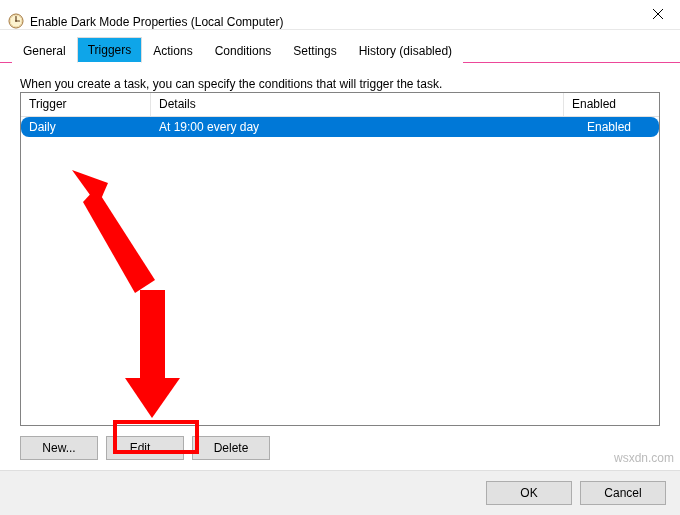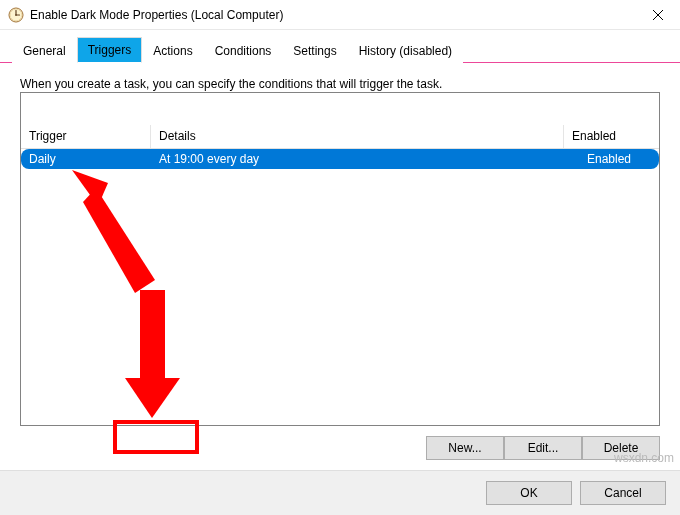--- a/index.html
+++ b/index.html
@@ -14,21 +14,21 @@
     width: 680px; height: 515px;
     background: #fff;
     position: relative;
     display: flex;
     flex-direction: column;
   }
   
   .titlebar {
     height: 30px;
     display: flex;
-    align-items: center;
+    align-items: flex-end;
     padding: 0 0 0 8px;
     border-bottom: 1px solid #e8e8e8;
   }
   .titlebar .icon {
     width: 16px; height: 16px;
     margin-right: 6px;
     position: relative;
     flex-shrink: 0;
   }
   .titlebar .title {
@@ -89,21 +89,20 @@
     display: flex;
     flex-direction: column;
     overflow: hidden;
     min-height: 260px;
   }
   .lv-header {
     display: flex;
     background: #fff;
     border-bottom: 1px solid #e0e0e0;
     height: 24px;
-    margin-top: 32px;
   }
   .lv-header .col {
     padding: 4px 8px;
     font-size: 12px;
     color: #000;
     border-right: 1px solid #e5e5e5;
   }
   .lv-body {
     flex: 1;
     overflow: auto;
@@ -124,22 +123,22 @@
     white-space: nowrap;
     overflow: hidden;
   }
   .col-trigger { width: 130px; flex-shrink:0;}
   .col-details { flex: 1; }
   .col-status  { width: 80px; flex-shrink:0;}
   .lv-header .col-status { border-right: none; width: 95px; }
   
   .actions {
     display: flex;
+    gap: 8px;
     margin-top: 10px;
-    justify-content: flex-end;
   }
   .btn {
     min-width: 78px;
     height: 24px;
     padding: 0 12px;
     background: #e1e1e1;
     border: 1px solid #adadad;
     font-size: 12px;
     font-family: inherit;
     cursor: pointer;

